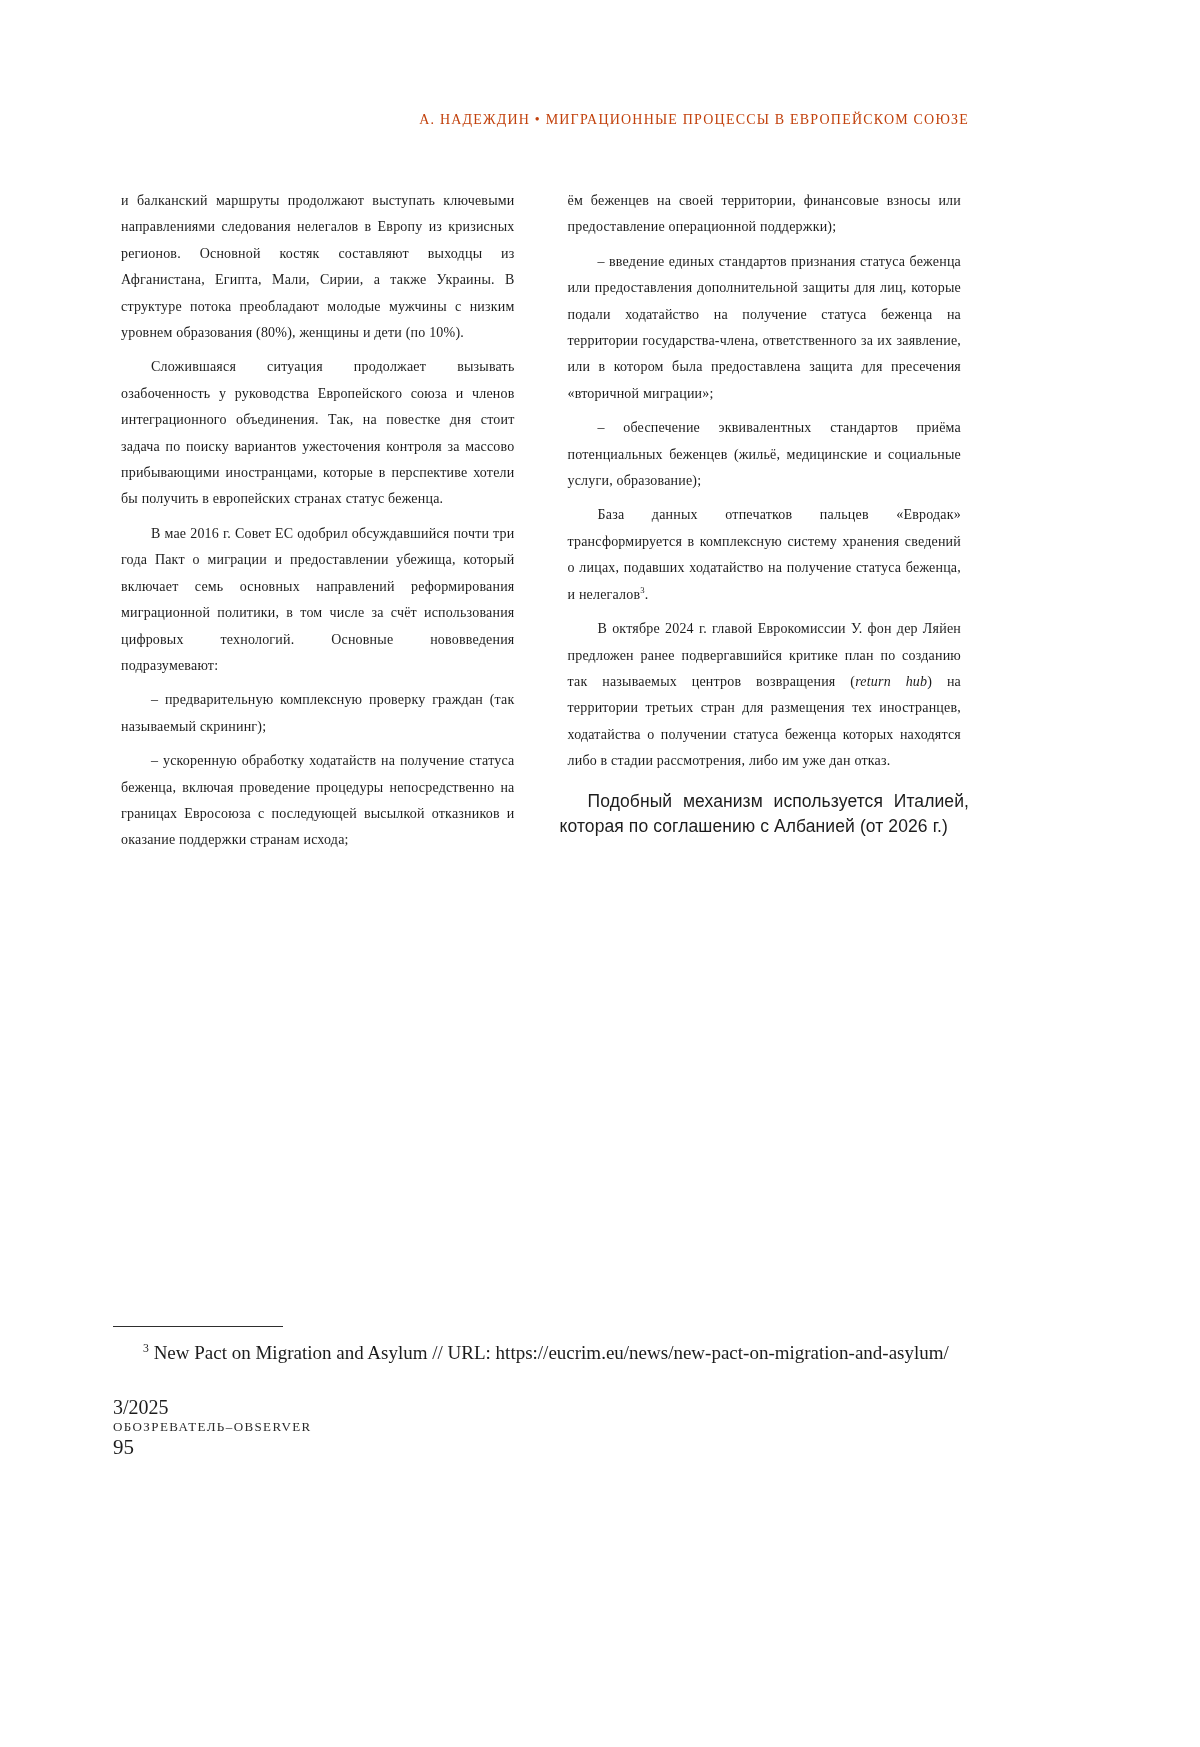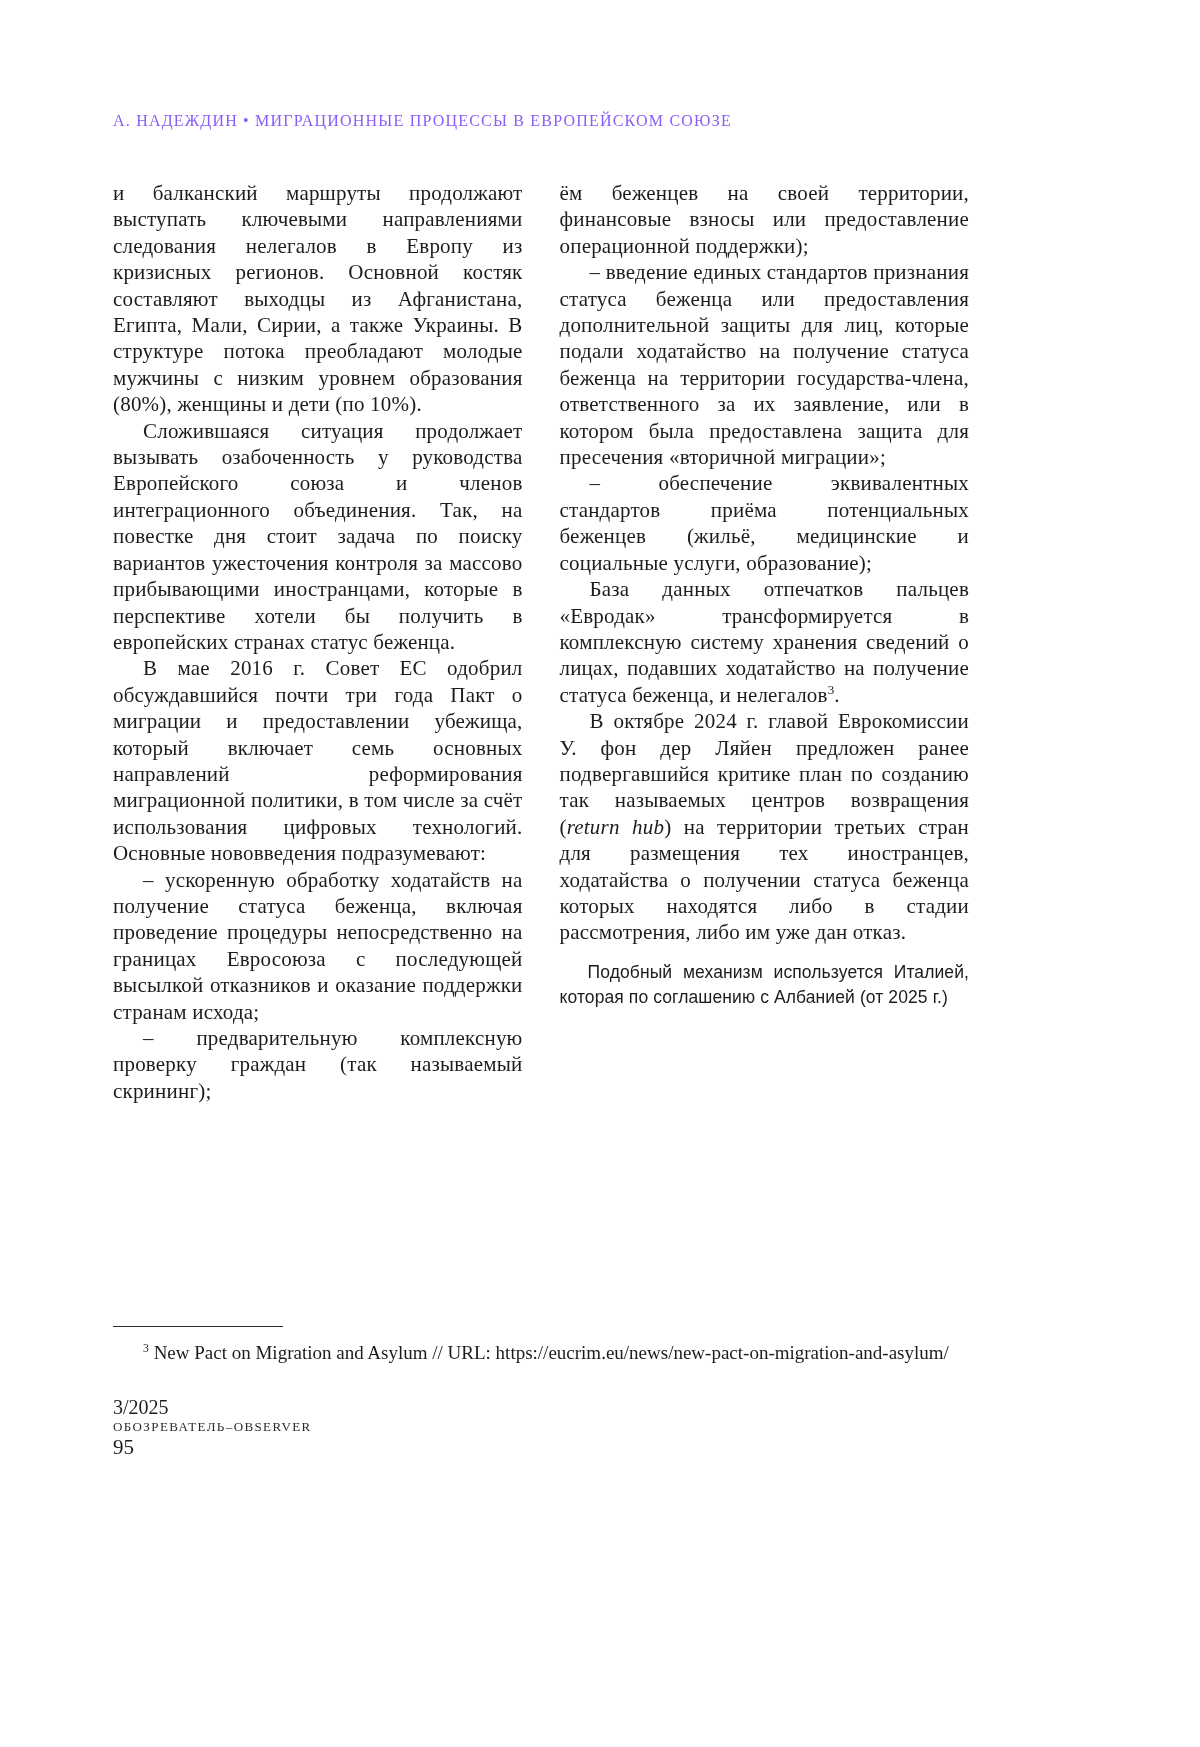--- a/index.html
+++ b/index.html
@@ -15,41 +15,41 @@
     background: #ffffff;
     font-family: "Liberation Serif", "DejaVu Serif", serif;
     color: #1c1c1c;
     overflow: hidden;
   }
   .running-head {
     position: absolute;
     top: 112px;
     left: 113px;
     width: 856px;
-    text-align: left;
-    font-size: 16px;
+    text-align: right;
+    font-size: 14px;
     letter-spacing: 1.2px;
-    color: #8b5cf6;
+    color: #c2410c;
     white-space: nowrap;
   }
   .content {
     position: absolute;
     top: 180px;
     left: 113px;
     width: 856px;
     display: flex;
     gap: 37px;
   }
   .col {
     flex: 1 1 0;
     min-width: 0;
   }
   .para {
-    margin: 0;
-    font-size: 21px;
+    margin: 8px;
+    font-size: 14px;
     line-height: 26.4px;
     text-align: justify;
     text-indent: 30px;
     letter-spacing: 0.2px;
     hyphens: auto;
     -webkit-hyphens: auto;
   }
   .para.no-indent {
     text-indent: 0;
   }
@@ -117,31 +117,31 @@
 <div class="page">
 
   <div class="running-head">А. НАДЕЖДИН  •  МИГРАЦИОННЫЕ ПРОЦЕССЫ В ЕВРОПЕЙСКОМ СОЮЗЕ</div>
 
   <div class="content">
 
     <div class="col">
       <p class="para no-indent">и балканский маршруты продолжают выступать ключевыми направлениями следования нелегалов в Европу из кризисных регионов. Основной костяк составляют выходцы из Афганистана, Египта, Мали, Сирии, а также Украины. В структуре потока преобладают молодые мужчины с низким уровнем образования (80%), женщины и дети (по 10%).</p>
       <p class="para">Сложившаяся ситуация продолжает вызывать озабоченность у руководства Европейского союза и членов интеграционного объединения. Так, на повестке дня стоит задача по поиску вариантов ужесточения контроля за массово прибывающими иностранцами, которые в перспективе хотели бы получить в европейских странах статус беженца.</p>
       <p class="para">В мае 2016 г. Совет ЕС одобрил обсуждавшийся почти три года Пакт о миграции и предоставлении убежища, который включает семь основных направлений реформирования миграционной политики, в том числе за счёт использования цифровых технологий. Основные нововведения подразумевают:</p>
+      <p class="para">– предварительную комплексную проверку граждан (так называемый скрининг);</p>
       <p class="para">– ускоренную обработку ходатайств на получение статуса беженца, включая проведение процедуры непосредственно на границах Евросоюза с последующей высылкой отказников и оказание поддержки странам исхода;</p>
-      <p class="para">– предварительную комплексную проверку граждан (так называемый скрининг);</p>
     </div>
 
     <div class="col">
       <p class="para no-indent">ём беженцев на своей территории, финансовые взносы или предоставление операционной поддержки);</p>
       <p class="para">– введение единых стандартов признания статуса беженца или предоставления дополнительной защиты для лиц, которые подали ходатайство на получение статуса беженца на территории государства-члена, ответственного за их заявление, или в котором была предоставлена защита для пресечения «вторичной миграции»;</p>
       <p class="para">– обеспечение эквивалентных стандартов приёма потенциальных беженцев (жильё, медицинские и социальные услуги, образование);</p>
       <p class="para"><span>База данных отпечатков пальцев «Евродак» трансформируется в комплексную систему хранения сведений о лицах, подавших ходатайство на получение статуса беженца, и нелегалов</span><span class="sup">3</span><span>.</span></p>
       <p class="para"><span>В октябре 2024 г. главой Еврокомиссии У. фон дер Ляйен предложен ранее подвергавшийся критике план по созданию так называемых центров возвращения (</span><span class="italic">return hub</span><span>) на территории третьих стран для размещения тех иностранцев, ходатайства о получении статуса беженца которых находятся либо в стадии рассмотрения, либо им уже дан отказ.</span></p>
-      <p class="small-para">Подобный механизм используется Италией, которая по соглашению с Албанией (от 2025 г.)</p>
+      <p class="small-para">Подобный механизм используется Италией, которая по соглашению с Албанией (от 2026 г.)</p>
     </div>
 
   </div>
 
   <div class="footnote-block">
     <div class="footnote-rule"></div>
     <p class="footnote"><span class="sup">3</span><span> New Pact on Migration and Asylum // URL: https://eucrim.eu/news/new-pact-on-migration-and-asylum/</span></p>
   </div>
 
   <div class="page-footer">

